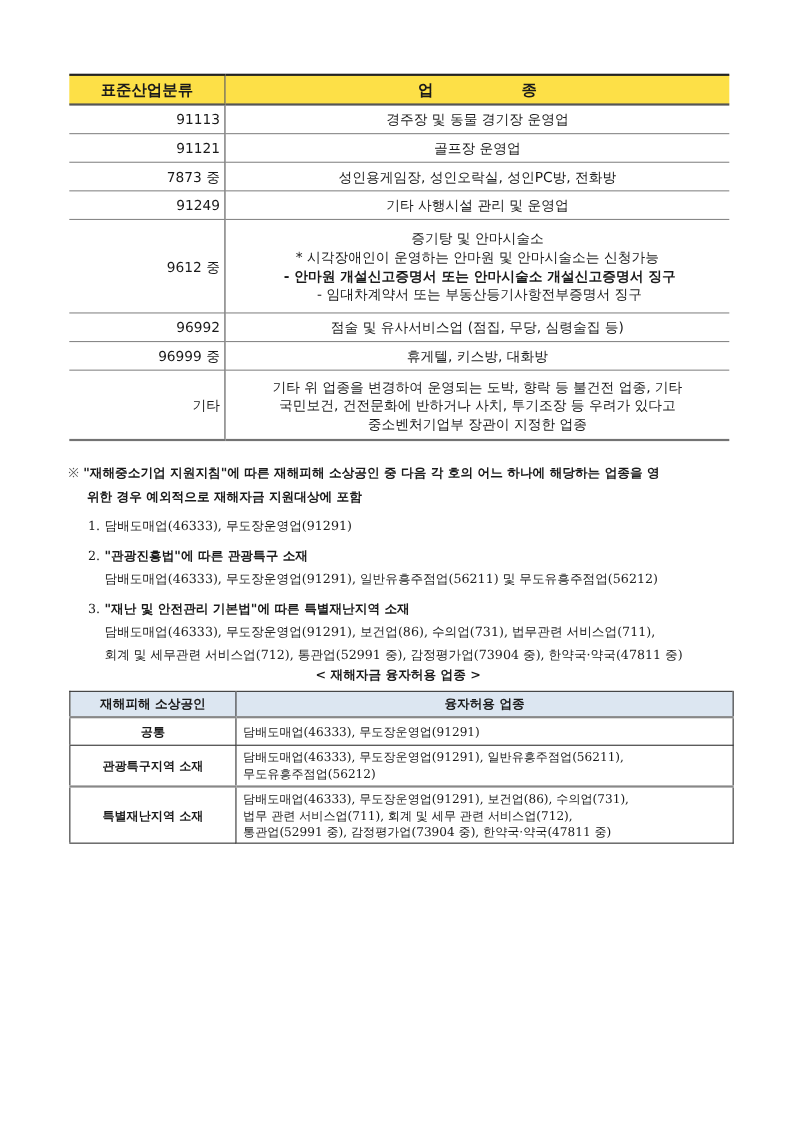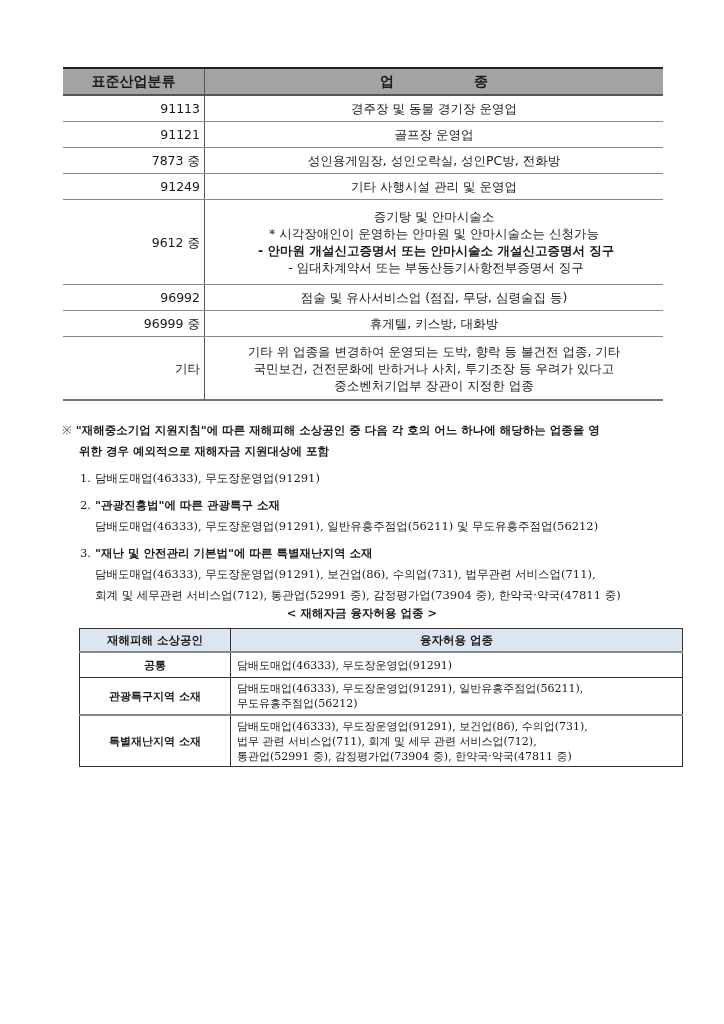--- a/index.html
+++ b/index.html
@@ -7,21 +7,21 @@
       width: 724px; height: 1024px; position: relative; overflow: hidden;
       font-family: "DejaVu Sans", "Liberation Sans", sans-serif;
       color: #1a1a1a;
     }
     
     .t1 {
       position: absolute; left: 63px; top: 67px; width: 600px;
       border-collapse: collapse; font-size: 12.5px;
     }
     .t1 th {
-      background: #a3a3a3; height: 25px; font-weight: bold; font-size: 14px;
+      background: #fde047; height: 25px; font-weight: bold; font-size: 14px;
       border-top: 2px solid #222; border-bottom: 2px solid #555;
       padding: 0;
     }
     .t1 th.c1 { width: 141px; border-right: 1px solid #555; }
     .t1 th.c2 { letter-spacing: 0; }
     .t1 th.c2 .gap { display: inline-block; width: 80px; }
     .t1 td {
       border-bottom: 1px solid #888; padding: 2px 6px; line-height: 17px;
       vertical-align: middle; white-space: nowrap; text-align: center;
     }
@@ -48,21 +48,20 @@
       position: absolute; left: 0; width: 724px; top: 606px;
       text-align: center; font-weight: bold; font-size: 11.5px;
       font-family: "DejaVu Serif", "Liberation Serif", serif;
     }
 
     
     .t2 {
       position: absolute; left: 63px; top: 628px; width: 604px;
       border-collapse: collapse; font-size: 11px;
       border: 1px solid #333;
-      margin-left: 16px;
     }
     .t2 th {
       background: #dce6f1; height: 22px; font-weight: bold; font-size: 11.5px;
       border-bottom: 2px solid #888; border-right: 1px solid #333; padding: 0;
     }
     .t2 th.c1 { width: 150px; }
     .t2 td {
       border-bottom: 1px solid #333; border-right: 1px solid #333;
       padding: 1px 6px; line-height: 15px; vertical-align: middle;
       font-family: "DejaVu Serif", "Liberation Serif", serif; white-space: nowrap;

